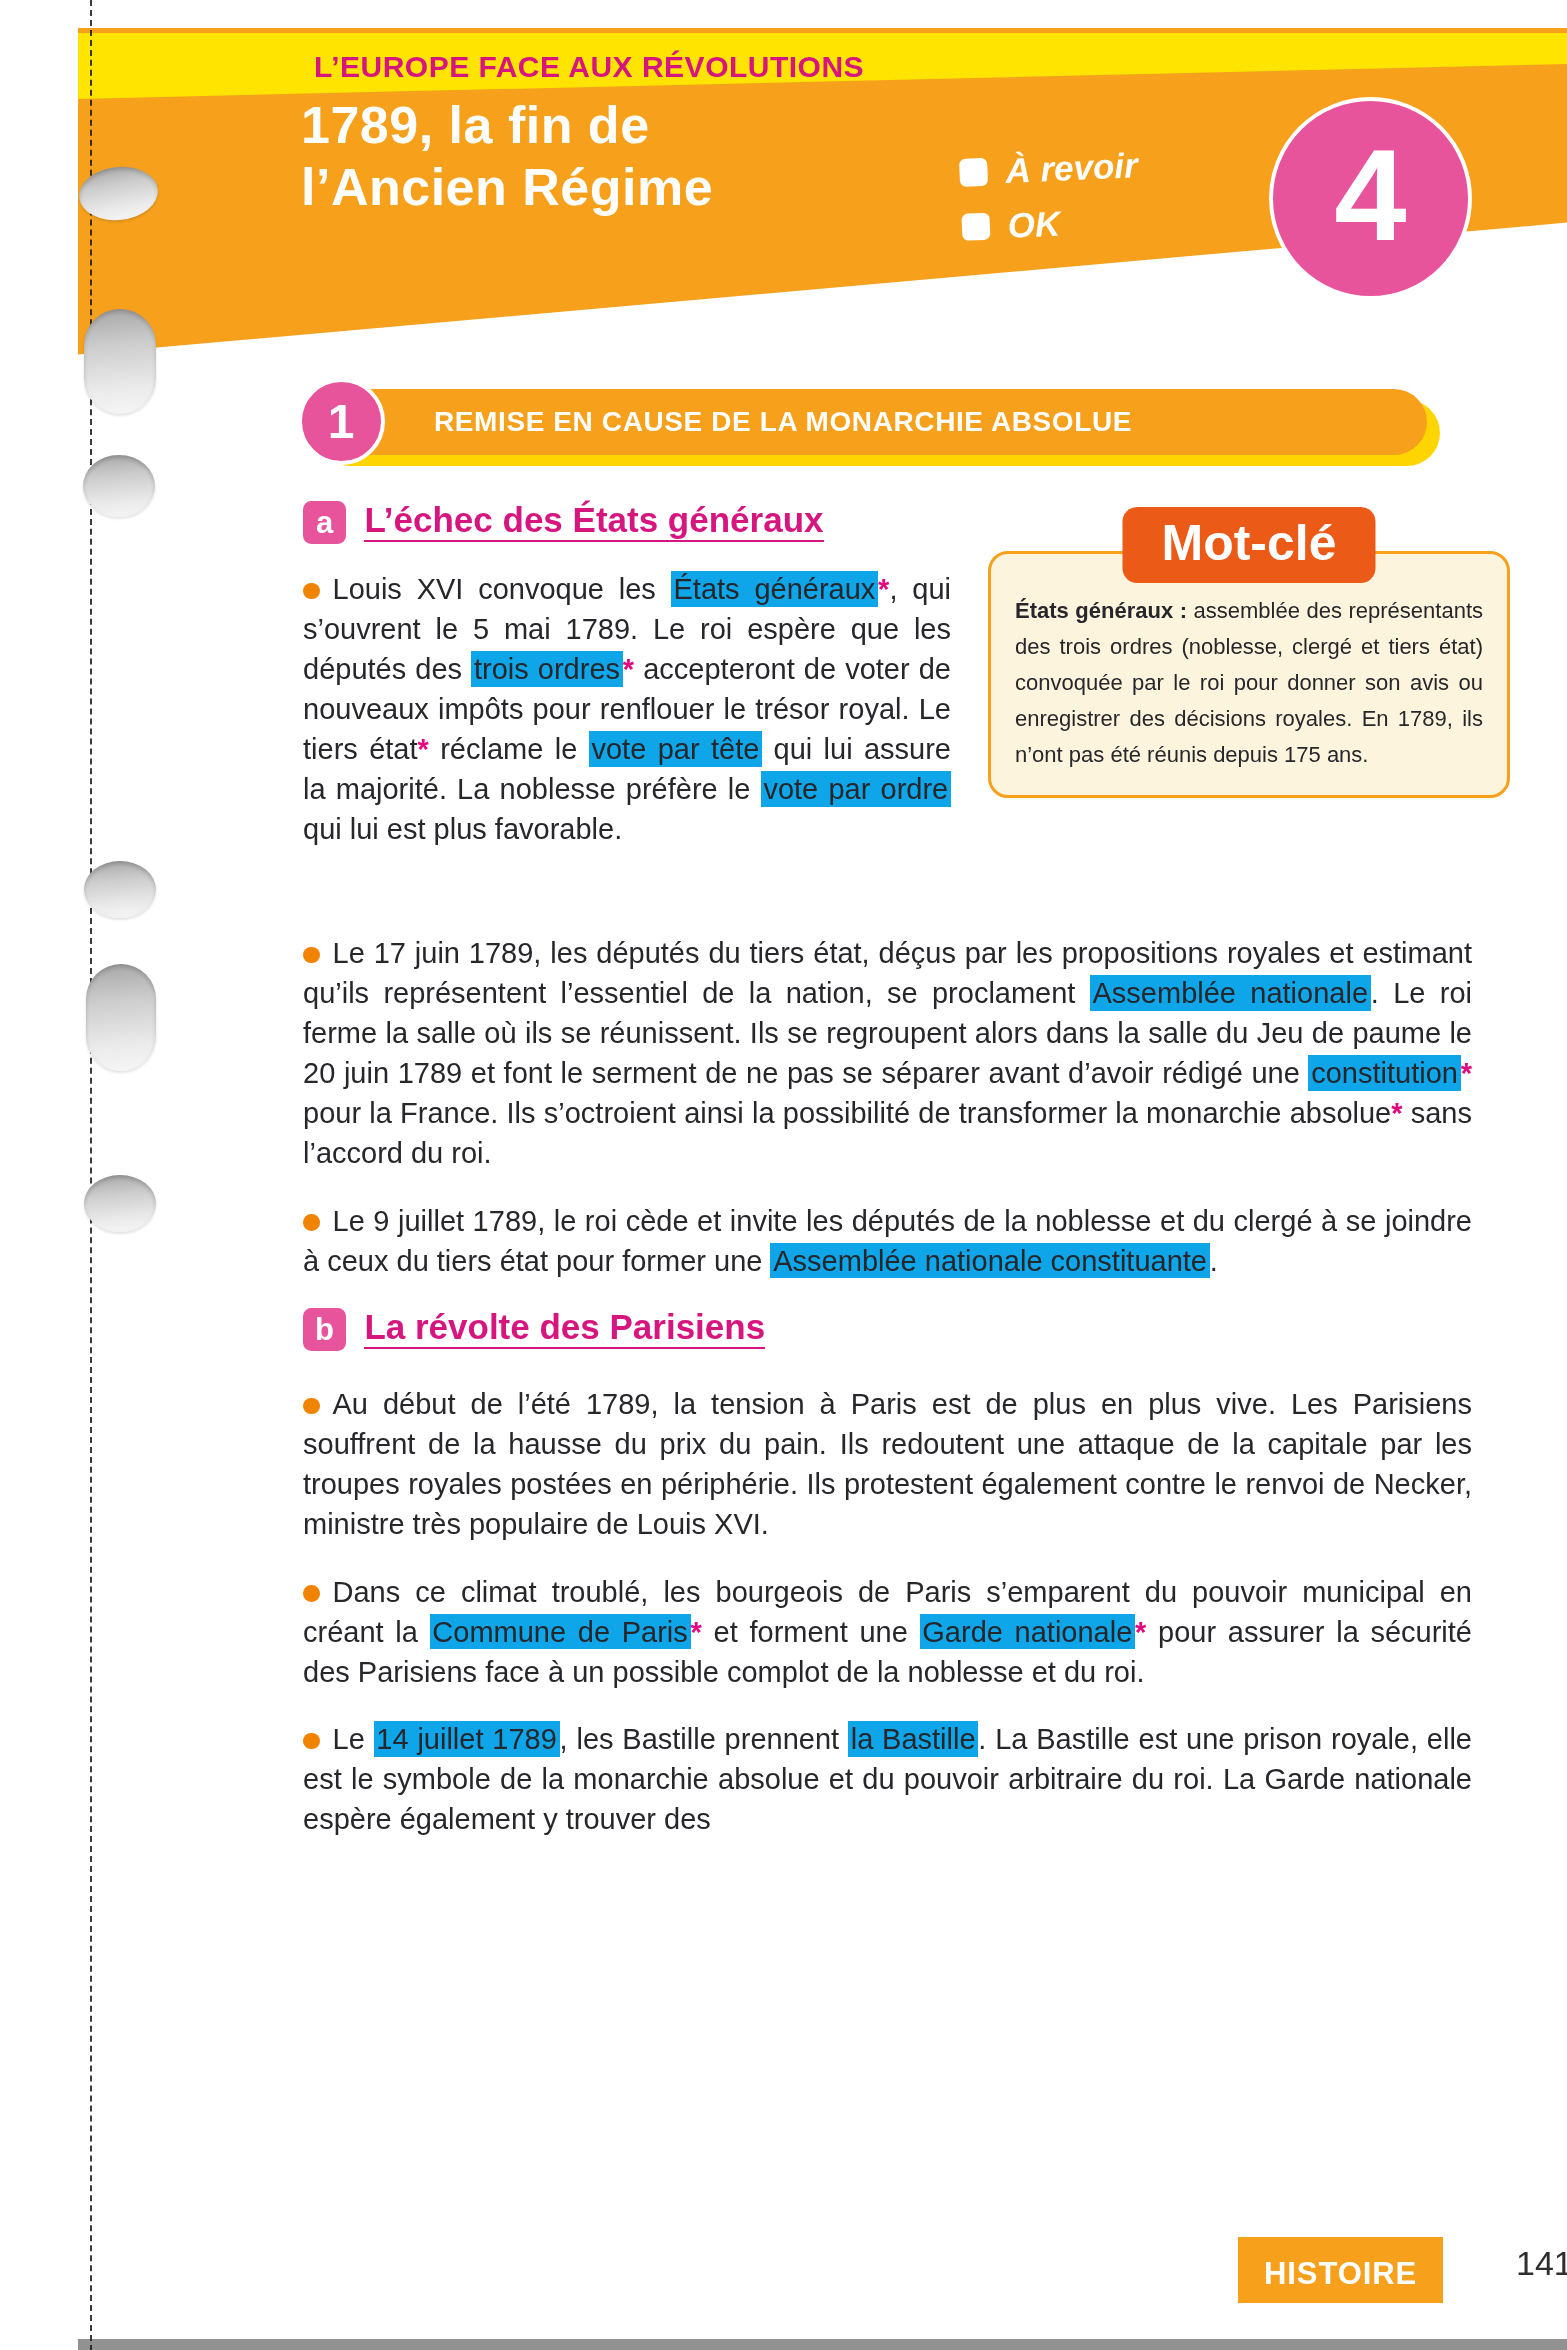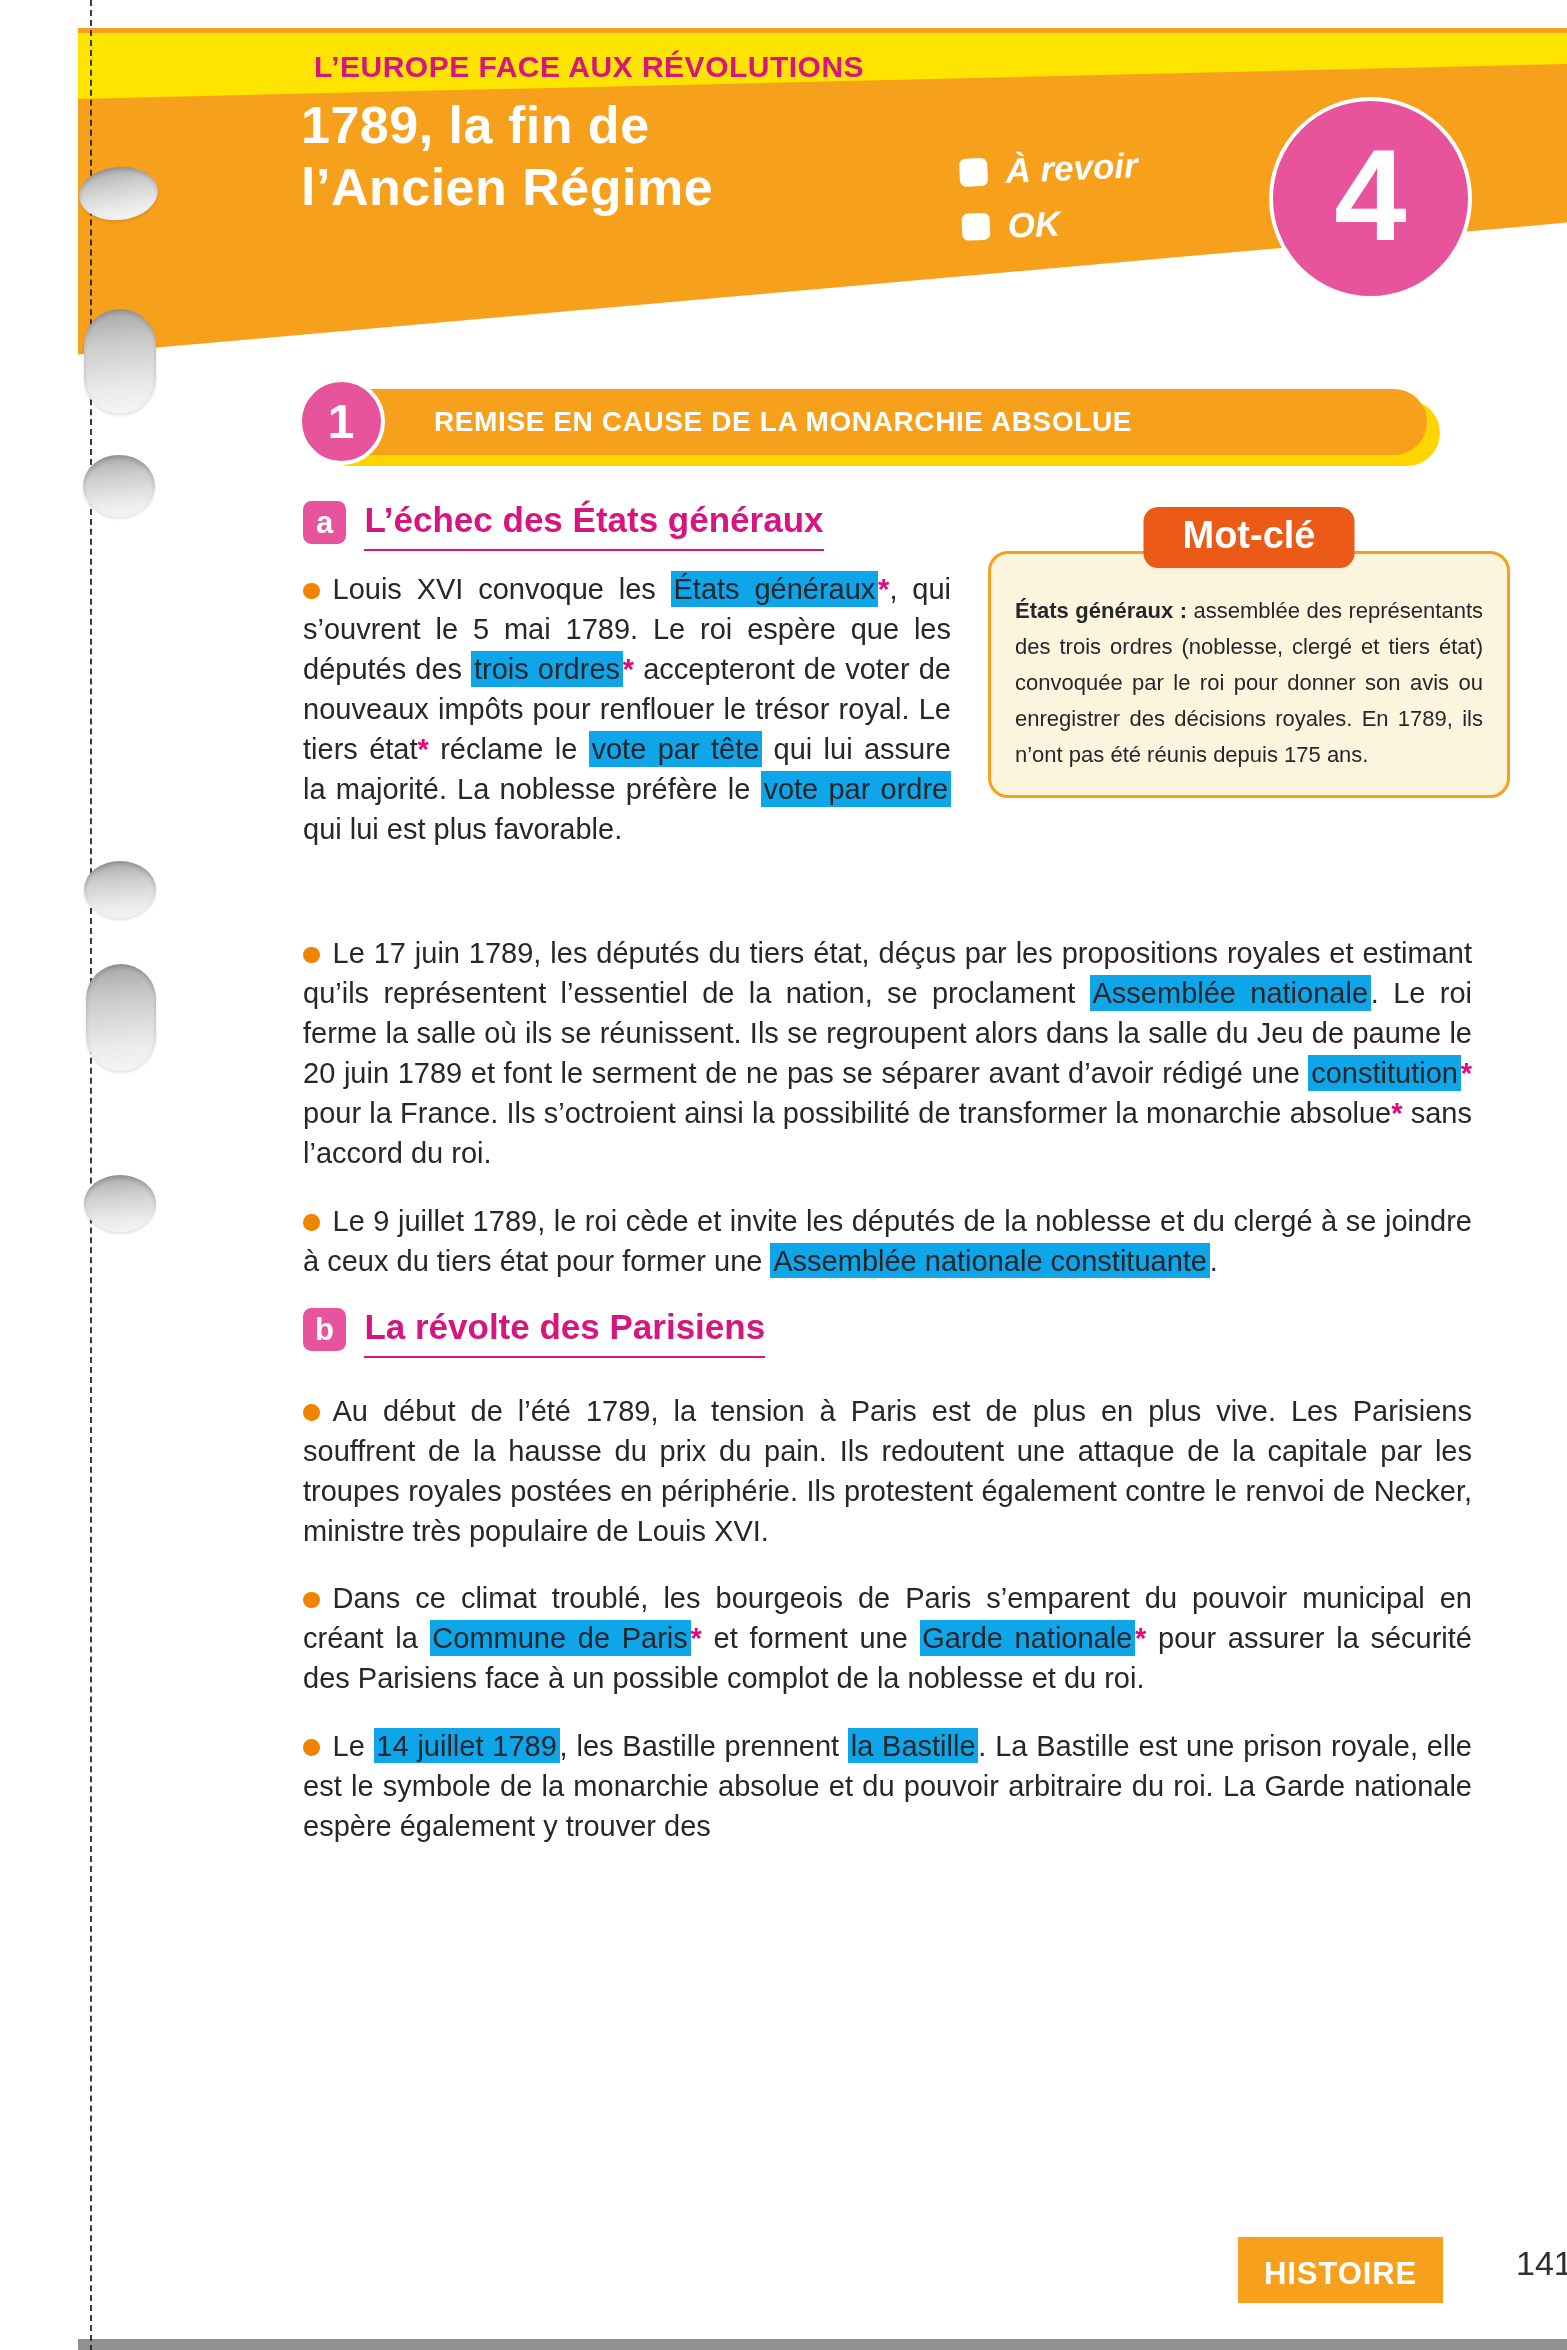--- a/index.html
+++ b/index.html
@@ -46,41 +46,41 @@
                  display:flex; align-items:center; justify-content:center;
                  color:#fff; font-size:48px; font-weight:800; }
 
   
   .subhead { display:flex; align-items:flex-start; gap:18.4px; z-index:10; }
   .subhead.abs { position:absolute; left:303px; top:501px; }
   .subhead.inflow { margin:11px 0 33px; }
   .letter-badge { width:43px; height:43px; background:#E8549B; border-radius:8.3px; color:#fff;
                   font-size:31px; font-weight:800; display:flex; align-items:center;
                   justify-content:center; flex:none; }
-  .subtitle { color:#D6157F; font-size:35px; font-weight:800; padding-bottom:9px;
+  .subtitle { color:#D6157F; font-size:35px; font-weight:800; padding-bottom:0;
               border-bottom:2.8px solid #D6157F; line-height:1.1; }
 
   
   .para { margin:0 0 27.5px; font-size:29px; line-height:40px; text-align:justify; color:#26262b; }
   .bullet { display:inline-block; width:16.5px; height:16.5px; border-radius:50%;
             background:#F08300; margin-right:13px; }
   .hl { background:#0ea5e9; padding:1.8px 2.8px; box-decoration-break:clone;
         -webkit-box-decoration-break:clone; }
   .ast { color:#E5077E; font-weight:700; }
   .b { font-weight:700; }
   .para-col { position:absolute; left:303px; top:569px; width:648px; z-index:10; }
   .flow { position:absolute; left:303px; top:933px; width:1169px; z-index:10; }
 
   
   .keyword { position:absolute; left:988px; top:551px; width:522px; z-index:10; }
   .kw-body { border:3.7px solid #F6A01C; background:#FDF4DE; border-radius:20px;
              padding:39px 24px 22px; font-size:22px; line-height:36px; text-align:justify;
              box-sizing:border-box; color:#26262b; }
   .kw-tab { position:absolute; top:-44px; left:50%; transform:translateX(-50%);
-            background:#EB5A17; color:#fff; font-size:38px; font-weight:800;
+            background:#EB5A17; color:#fff; font-size:50px; font-weight:800;
             padding:7.3px 39px 11px; border-radius:14.7px; white-space:nowrap; z-index:2; }
 
   
   .footer-badge { position:absolute; left:1238px; top:2237px; background:#F6A01C; color:#fff;
                   font-size:31px; font-weight:800; padding:19px 26px 11px; letter-spacing:0.9px; z-index:10; }
   .page-num { position:absolute; left:1516px; top:2244px; font-size:34px; color:#2e2e2e; z-index:10; }
   .bottom-bar { position:absolute; left:78px; right:0; bottom:0; height:12px; background:#919191; z-index:30; }
 </style>
 </head>
 <body>

